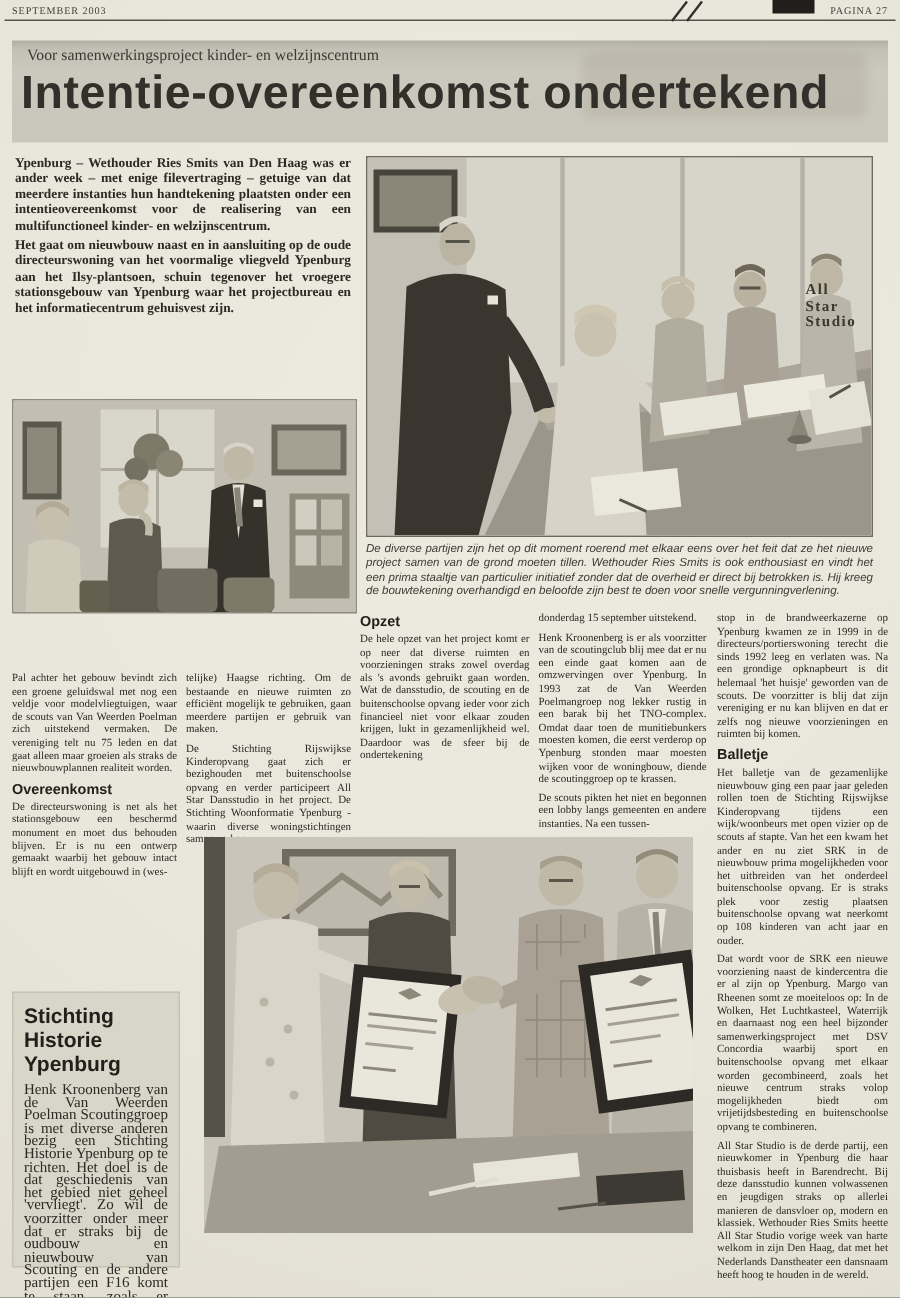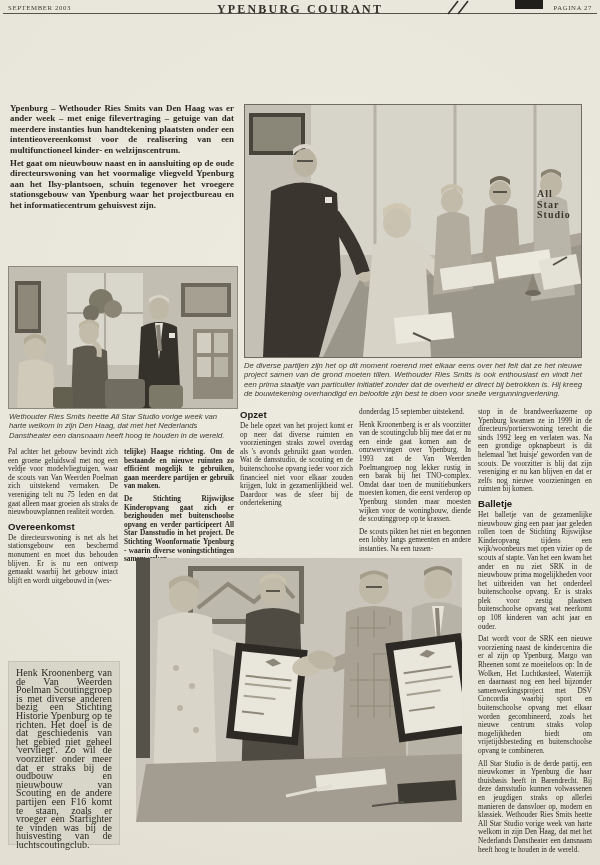--- a/index.html
+++ b/index.html
@@ -40,30 +40,34 @@
   .grey-box h2{font:700 14px/16px "Liberation Sans", sans-serif;color:#21201b;margin:0 0 6px 0;}
   .grey-box .bodycol{font-size:10px;}
   .overlay-allstar{font:700 10px/10.5px "Liberation Serif", serif;letter-spacing:1px;color:#3a372f;text-align:left;}
 </style>
 </head>
 <body>
 
 <div class="sheet">
 
   <div class="abs hdr-small" style="left:8px;top:4px;">SEPTEMBER 2003</div>
-  <div class="abs hdr-title" style="left:0;right:0;top:2px;text-align:center;">YPENBURG COURANT</div>
   <div class="abs hdr-small" style="right:8px;top:4px;">PAGINA 27</div>
   <div class="abs hdr-rule" style="left:3px;right:3px;top:13px;"></div>
 
   <svg class="abs" style="left:438px;top:0;" width="36" height="16">
     <path d="M10,14 L20,1" stroke="#34322c" stroke-width="1.6" fill="none"></path>
     <path d="M20,14 L30,1" stroke="#34322c" stroke-width="1.6" fill="none"></path>
   </svg>
   <div class="abs ink-box" style="left:515px;top:0;width:28px;height:9px;"></div>
 
+  <div class="abs band" style="left:8px;top:27px;width:584px;height:68px;">
+    <div class="smudge abs" style="left:380px;top:8px;width:190px;height:44px;"></div>
+    <div class="kicker abs" style="left:10px;top:5px;">Voor samenwerkingsproject kinder- en welzijnscentrum</div>
+    <div class="headline abs" style="left:6px;top:18px;white-space:nowrap;">Intentie-overeenkomst ondertekend</div>
+  </div>
 
   <div class="abs intro" style="left:10px;top:103px;width:224px;">
     <p>Ypenburg – Wethouder Ries Smits van Den Haag was er ander week – met enige filevertraging – getuige van dat meerdere instanties hun handtekening plaatsten onder een intentieovereenkomst voor de realisering van een multifunctioneel kinder- en welzijnscentrum.</p>
     <p>Het gaat om nieuwbouw naast en in aansluiting op de oude directeurswoning van het voormalige vliegveld Ypenburg aan het Ilsy-plantsoen, schuin tegenover het vroegere stationsgebouw van Ypenburg waar het projectbureau en het informatiecentrum gehuisvest zijn.</p>
   </div>
 
   <div class="abs photo ph-border-lt" style="left:8px;top:266px;width:228px;height:141px;">
     <svg width="228" height="141" viewBox="0 0 228 141">
       <rect width="228" height="141" fill="#c2beb2"></rect>
       <rect x="58" y="6" width="76" height="92" fill="#d9d6cb"></rect>
@@ -104,21 +108,20 @@
         <path d="M149,58 L151,84" stroke="#8a8478" stroke-width="4"></path>
         <rect x="160" y="66" width="6" height="5" fill="#e8e5da"></rect>
       </g>
       <g>
         <rect x="96" y="112" width="40" height="29" rx="4" fill="#716d60"></rect>
         <rect x="140" y="118" width="34" height="23" rx="4" fill="#7d7969"></rect>
         <rect x="44" y="120" width="20" height="21" rx="3" fill="#64604f"></rect>
       </g>
     </svg>
   </div>
-  <div class="abs caption" style="left:9px;top:412px;width:226px;">Wethouder Ries Smits heette All Star Studio vorige week van harte welkom in zijn Den Haag, dat met het Nederlands Danstheater een dansnaam heeft hoog te houden in de wereld.</div>
 
   <div class="abs photo ph-border" style="left:244px;top:104px;width:336px;height:252px;">
     <svg width="336" height="252" viewBox="0 0 336 252">
       <rect width="336" height="252" fill="#c4c0b5"></rect>
       <rect x="66" y="0" width="270" height="150" fill="#d7d4c9"></rect>
       <line x1="130" y1="0" x2="130" y2="150" stroke="#b6b2a6" stroke-width="3"></line>
       <line x1="210" y1="0" x2="210" y2="150" stroke="#b6b2a6" stroke-width="3"></line>
       <line x1="290" y1="0" x2="290" y2="150" stroke="#b6b2a6" stroke-width="3"></line>
       <rect x="4" y="8" width="56" height="42" fill="#47443c"></rect>
       <rect x="8" y="12" width="48" height="34" fill="#8b8778"></rect>
@@ -178,21 +181,21 @@
     </div>
   </div>
   <div class="abs caption" style="left:244px;top:361px;width:338px;text-align:justify;">De diverse partijen zijn het op dit moment roerend met elkaar eens over het feit dat ze het nieuwe project samen van de grond moeten tillen. Wethouder Ries Smits is ook enthousiast en vindt het een prima staaltje van particulier initiatief zonder dat de overheid er direct bij betrokken is. Hij kreeg de bouwtekening overhandigd en beloofde zijn best te doen voor snelle vergunningverlening.</div>
 
   <div class="abs bodycol" style="left:8px;top:448px;width:110px;z-index:1;">
     <p>Pal achter het gebouw bevindt zich een groene geluidswal met nog een veldje voor modelvliegtuigen, waar de scouts van Van Weerden Poelman zich uitstekend vermaken. De vereniging telt nu 75 leden en dat gaat alleen maar groeien als straks de nieuwbouwplannen realiteit worden.</p>
     <div class="subhead">Overeenkomst</div>
     <p>De directeurswoning is net als het stationsgebouw een beschermd monument en moet dus behouden blijven. Er is nu een ontwerp gemaakt waarbij het gebouw intact blijft en wordt uitgebouwd in (wes-</p>
   </div>
 
-  <div class="abs bodycol" style="left:124px;top:448px;width:110px;z-index:1;font-weight:bold;">
+  <div class="abs bodycol" style="left:124px;top:448px;width:110px;z-index:1;">
     <p>telijke) Haagse richting. Om de bestaande en nieuwe ruimten zo efficiënt mogelijk te gebruiken, gaan meerdere partijen er gebruik van maken.</p>
     <p>De Stichting Rijswijkse Kinderopvang gaat zich er bezighouden met buitenschoolse opvang en verder participeert All Star Dansstudio in het project. De Stichting Woonformatie Ypenburg - waarin diverse woningstichtingen samenwerken -</p>
   </div>
 
   <div class="abs bodycol" style="left:240px;top:408px;width:113px;z-index:1;">
     <div class="subhead">Opzet</div>
     <p>De hele opzet van het project komt er op neer dat diverse ruimten en voorzieningen straks zowel overdag als 's avonds gebruikt gaan worden. Wat de dansstudio, de scouting en de buitenschoolse opvang ieder voor zich financieel niet voor elkaar zouden krijgen, lukt in gezamenlijkheid wel. Daardoor was de sfeer bij de ondertekening</p>
   </div>
 
   <div class="abs bodycol" style="left:359px;top:408px;width:112px;z-index:1;">
@@ -203,20 +206,21 @@
 
   <div class="abs bodycol" style="left:478px;top:408px;width:114px;z-index:1;">
     <p>stop in de brandweerkazerne op Ypenburg kwamen ze in 1999 in de directeurs/portierswoning terecht die sinds 1992 leeg en verlaten was. Na een grondige opknapbeurt is dit helemaal 'het huisje' geworden van de scouts. De voorzitter is blij dat zijn vereniging er nu kan blijven en dat er zelfs nog nieuwe voorzieningen en ruimten bij komen.</p>
     <div class="subhead">Balletje</div>
     <p>Het balletje van de gezamenlijke nieuwbouw ging een paar jaar geleden rollen toen de Stichting Rijswijkse Kinderopvang tijdens een wijk/woonbeurs met open vizier op de scouts af stapte. Van het een kwam het ander en nu ziet SRK in de nieuwbouw prima mogelijkheden voor het uitbreiden van het onderdeel buitenschoolse opvang. Er is straks plek voor zestig plaatsen buitenschoolse opvang wat neerkomt op 108 kinderen van acht jaar en ouder.</p>
     <p>Dat wordt voor de SRK een nieuwe voorziening naast de kindercentra die er al zijn op Ypenburg. Margo van Rheenen somt ze moeiteloos op: In de Wolken, Het Luchtkasteel, Waterrijk en daarnaast nog een heel bijzonder samenwerkingsproject met DSV Concordia waarbij sport en buitenschoolse opvang met elkaar worden gecombineerd, zoals het nieuwe centrum straks volop mogelijkheden biedt om vrijetijdsbesteding en buitenschoolse opvang te combineren.</p>
     <p>All Star Studio is de derde partij, een nieuwkomer in Ypenburg die haar thuisbasis heeft in Barendrecht. Bij deze dansstudio kunnen volwassenen en jeugdigen straks op allerlei manieren de dansvloer op, modern en klassiek. Wethouder Ries Smits heette All Star Studio vorige week van harte welkom in zijn Den Haag, dat met het Nederlands Danstheater een dansnaam heeft hoog te houden in de wereld.</p>
   </div>
 
   <div class="abs grey-box" style="left:8px;top:661px;width:112px;height:184px;z-index:2;">
+    <h2>Stichting Historie Ypenburg</h2>
     <div class="bodycol">Henk Kroonenberg van de Van Weerden Poelman Scoutinggroep is met diverse anderen bezig een Stichting Historie Ypenburg op te richten. Het doel is de dat geschiedenis van het gebied niet geheel 'vervliegt'. Zo wil de voorzitter onder meer dat er straks bij de oudbouw en nieuwbouw van Scouting en de andere partijen een F16 komt te staan, zoals er vroeger een Starfighter te vinden was bij de huisvesting van de luchtscoutingclub.</div>
   </div>
 
   <div class="abs photo" style="left:136px;top:558px;width:326px;height:264px;z-index:3;">
     <svg width="326" height="264" viewBox="0 0 326 264">
       <rect width="326" height="264" fill="#c9c5ba"></rect>
       <rect x="0" y="0" width="14" height="200" fill="#55524a"></rect>
       <g>
         <rect x="52" y="8" width="116" height="58" fill="#6f6b5f"></rect>
         <rect x="57" y="13" width="106" height="48" fill="#bdb9ac"></rect>

